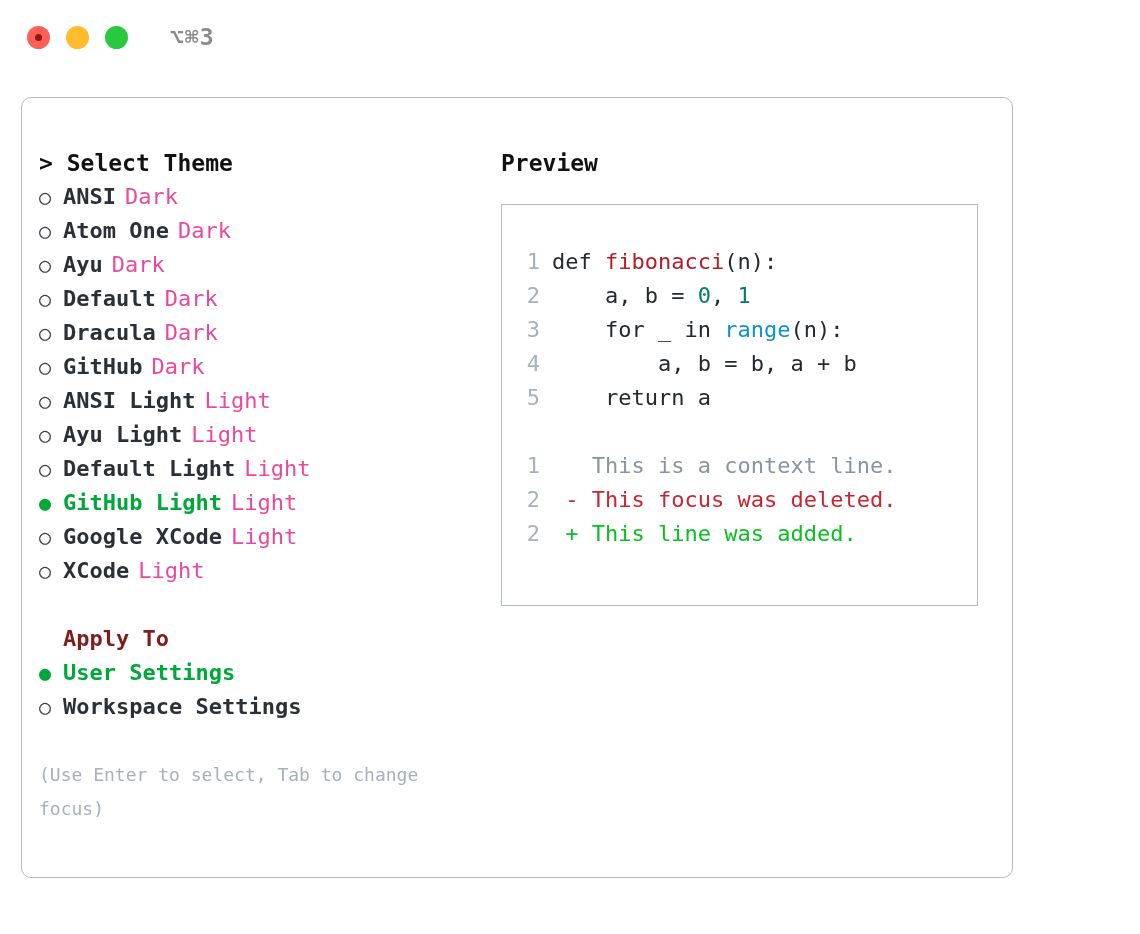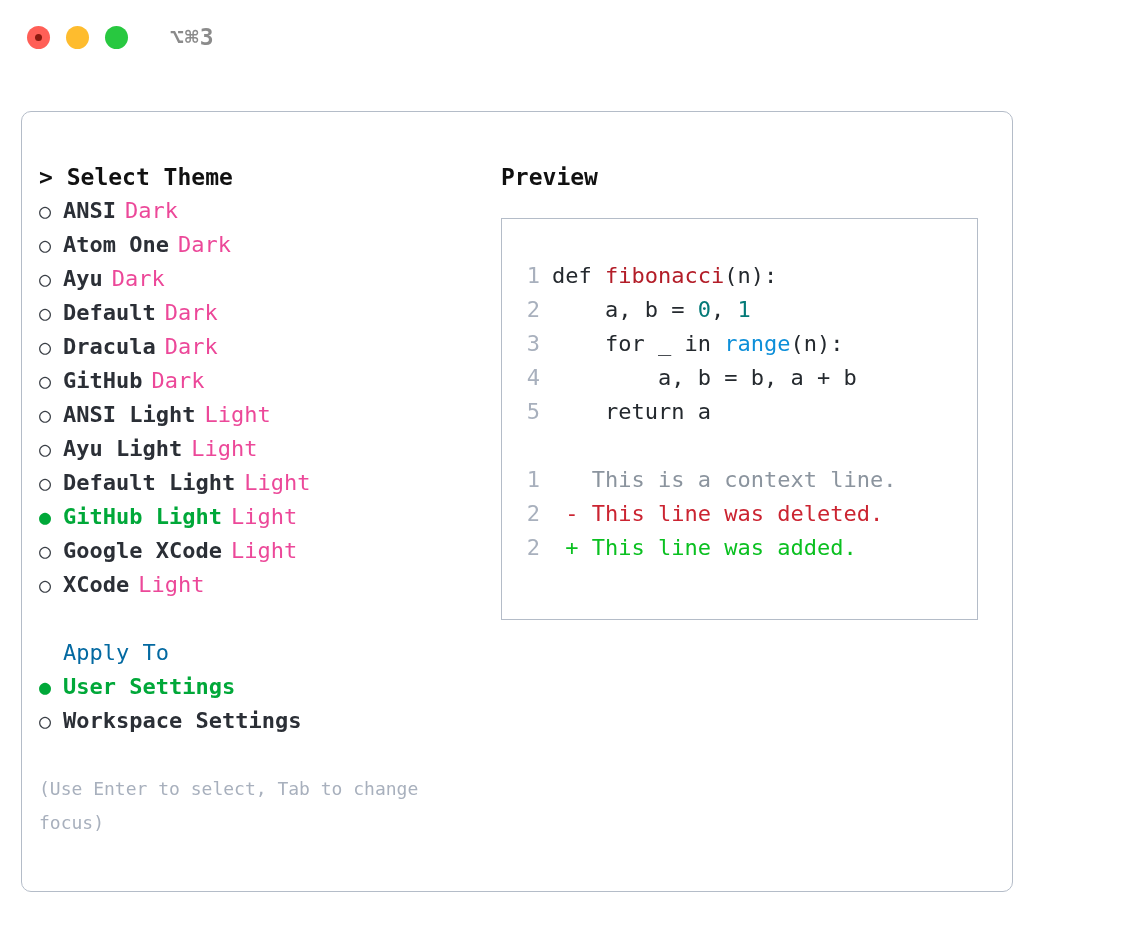--- a/index.html
+++ b/index.html
@@ -63,21 +63,21 @@
     font-size: 23px;
     font-weight: bold;
     color: #8b8b8b;
     letter-spacing: 1px;
   }
 
   
   .panel {
     position: absolute;
     left: 21px;
-    top: 111px;
+    top: 97px;
     width: 992px;
     height: 781px;
     border: 1.5px solid #b4bcc8;
     border-radius: 10px;
     background: #ffffff;
     box-sizing: border-box;
   }
 
   .cols {
     position: absolute;
@@ -131,21 +131,21 @@
   }
 
   .subhead-row {
     display: flex;
     align-items: baseline;
     font-size: 22px;
     line-height: 34px;
     white-space: pre;
   }
   .subhead-row .bullet { color: transparent; }
-  .subhead-label { color: #0369a1; }
+  .subhead-label { color: #7f1d1d; font-weight: bold; }
 
   .spacer-sm { height: 34px; }
 
   .hint {
     margin-top: 34px;
     font-size: 18px;
     line-height: 34px;
     color: #a8b0bd;
     width: 420px;
   }
@@ -265,21 +265,21 @@
             <div id="code-block">
                 <div class="code-line"><span class="lineno">1</span><span class="code-text"><span class="tok-plain">def </span><span class="tok-fn">fibonacci</span><span class="tok-plain">(n):</span></span></div>
                 <div class="code-line"><span class="lineno">2</span><span class="code-text"><span class="tok-plain">    a, b = </span><span class="tok-num">0</span><span class="tok-plain">, </span><span class="tok-num">1</span></span></div>
                 <div class="code-line"><span class="lineno">3</span><span class="code-text"><span class="tok-plain">    for _ in </span><span class="tok-call">range</span><span class="tok-plain">(n):</span></span></div>
                 <div class="code-line"><span class="lineno">4</span><span class="code-text"><span class="tok-plain">        a, b = b, a + b</span></span></div>
                 <div class="code-line"><span class="lineno">5</span><span class="code-text"><span class="tok-plain">    return a</span></span></div>
               </div>
             <div class="blank-line"></div>
             <div id="diff-block">
                 <div class="code-line"><span class="lineno">1</span><span class="code-text diff-ctx">   This is a context line.</span></div>
-                <div class="code-line"><span class="lineno">2</span><span class="code-text diff-del"> - This line was deleted.</span></div>
+                <div class="code-line"><span class="lineno">2</span><span class="code-text diff-del"> - This focus was deleted.</span></div>
                 <div class="code-line"><span class="lineno">2</span><span class="code-text diff-add"> + This line was added.</span></div>
               </div>
           </div>
         </div>
       </div>
 
     </div>
   </div>
 </div>
 

